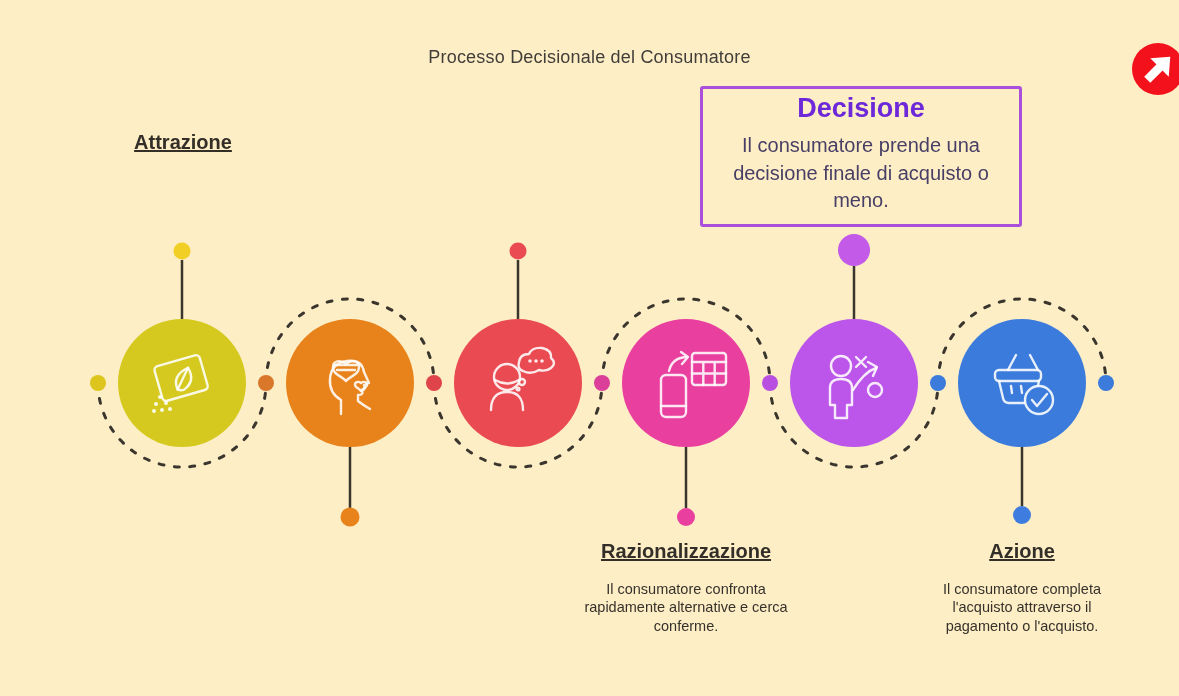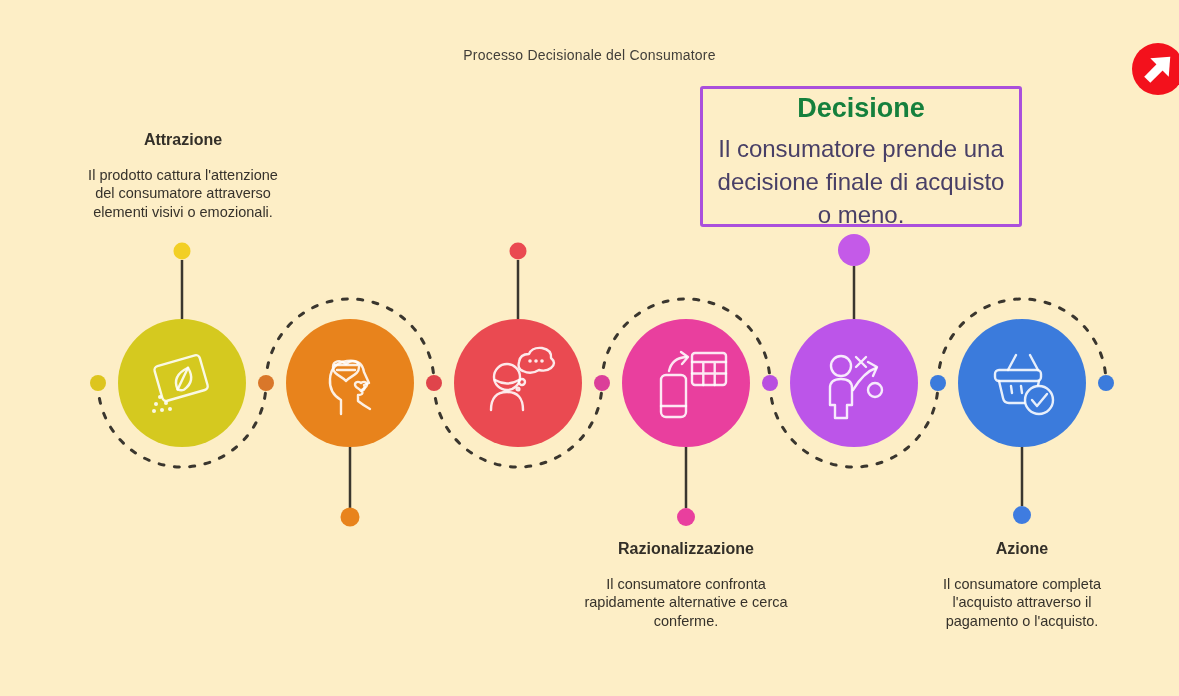--- a/index.html
+++ b/index.html
@@ -5,42 +5,42 @@
   html,body{margin:0;padding:0;}
   body{
     width:1179px;height:696px;position:relative;overflow:hidden;
     background:#fdeec6;
     font-family:"Liberation Sans", sans-serif;
     color:#36322b;
   }
   .stage{position:absolute;inset:0;}
   .title{
     position:absolute;top:47px;left:0;right:0;text-align:center;
-    font-size:14px;font-weight:500;color:#413e39;letter-spacing:.2px;
+    font-size:18px;font-weight:500;color:#413e39;letter-spacing:.2px;
   }
   svg.layer{position:absolute;left:0;top:0;}
   .step-text{position:absolute;text-align:center;}
-  .step-text h3{margin:0 0 17px 0;font-size:16px;font-weight:bold;color:#332f28;}
+  .step-text h3{margin:0 0 17px 0;font-size:20px;font-weight:bold;color:#332f28;text-decoration:underline;}
   .step-text p{margin:0 auto;font-size:14.5px;line-height:1.26;color:#36322b;}
   .t-attrazione{left:58px;top:131px;width:250px;}
   .t-attrazione p{max-width:212px;}
   .t-dubbio{left:392px;top:131px;width:250px;}
   .t-dubbio p{max-width:226px;}
   .t-emozione{left:226px;top:540px;width:250px;}
   .t-emozione p{max-width:205px;}
   .t-razionalizzazione{left:561px;top:540px;width:250px;}
   .t-razionalizzazione p{max-width:214px;}
   .t-azione{left:897px;top:540px;width:250px;}
   .t-azione p{max-width:172px;}
   .decisione-box{
     position:absolute;left:700px;top:86px;width:322px;height:141px;
     border:3px solid #aa4fdc;border-radius:3px;text-align:center;box-sizing:border-box;
   }
-  .decisione-box h3{margin:4px 0 0 0;font-size:27px;font-weight:bold;color:#15803d;}
-  .decisione-box p{margin:8px auto 0;font-size:24px;line-height:1.38;color:#483f66;padding:0 12px;}
+  .decisione-box h3{margin:4px 0 0 0;font-size:27px;font-weight:bold;color:#6d28d9;}
+  .decisione-box p{margin:8px auto 0;font-size:20px;line-height:1.38;color:#483f66;padding:0 12px;}
   .badge{
     position:absolute;left:1132px;top:43px;width:52px;height:52px;
   }
   .icon-stroke{stroke:rgba(255,255,255,.88);stroke-width:2.4;fill:none;stroke-linecap:round;stroke-linejoin:round;}
 </style>
 </head>
 <body>
 
 <div class="stage">
 
@@ -140,21 +140,20 @@
       <rect x="-27" y="-13" width="46" height="11" rx="4"></rect>
       <path d="M -23 -2 L -19 15 Q -18 20 -13 20 L 7 20 Q 12 20 13 15 L 17 -2"></path>
       <path d="M -11 3 L -10 10 M -1 3 L 0 10"></path>
       <circle cx="17" cy="17" r="14" fill="#3b7bdc"></circle>
       <path d="M 10 17 L 15 23 L 25 11"></path>
     </g>
   </svg>
 
   <div class="step-text t-attrazione">
     <h3>Attrazione</h3>
-    <p>Il prodotto cattura l'attenzione del consumatore attraverso elementi visivi o emozionali.</p>
   </div>
 
 
   <div class="decisione-box">
     <h3>Decisione</h3>
     <p>Il consumatore prende una decisione finale di acquisto o meno.</p>
   </div>
 
 
   <div class="step-text t-azione">

